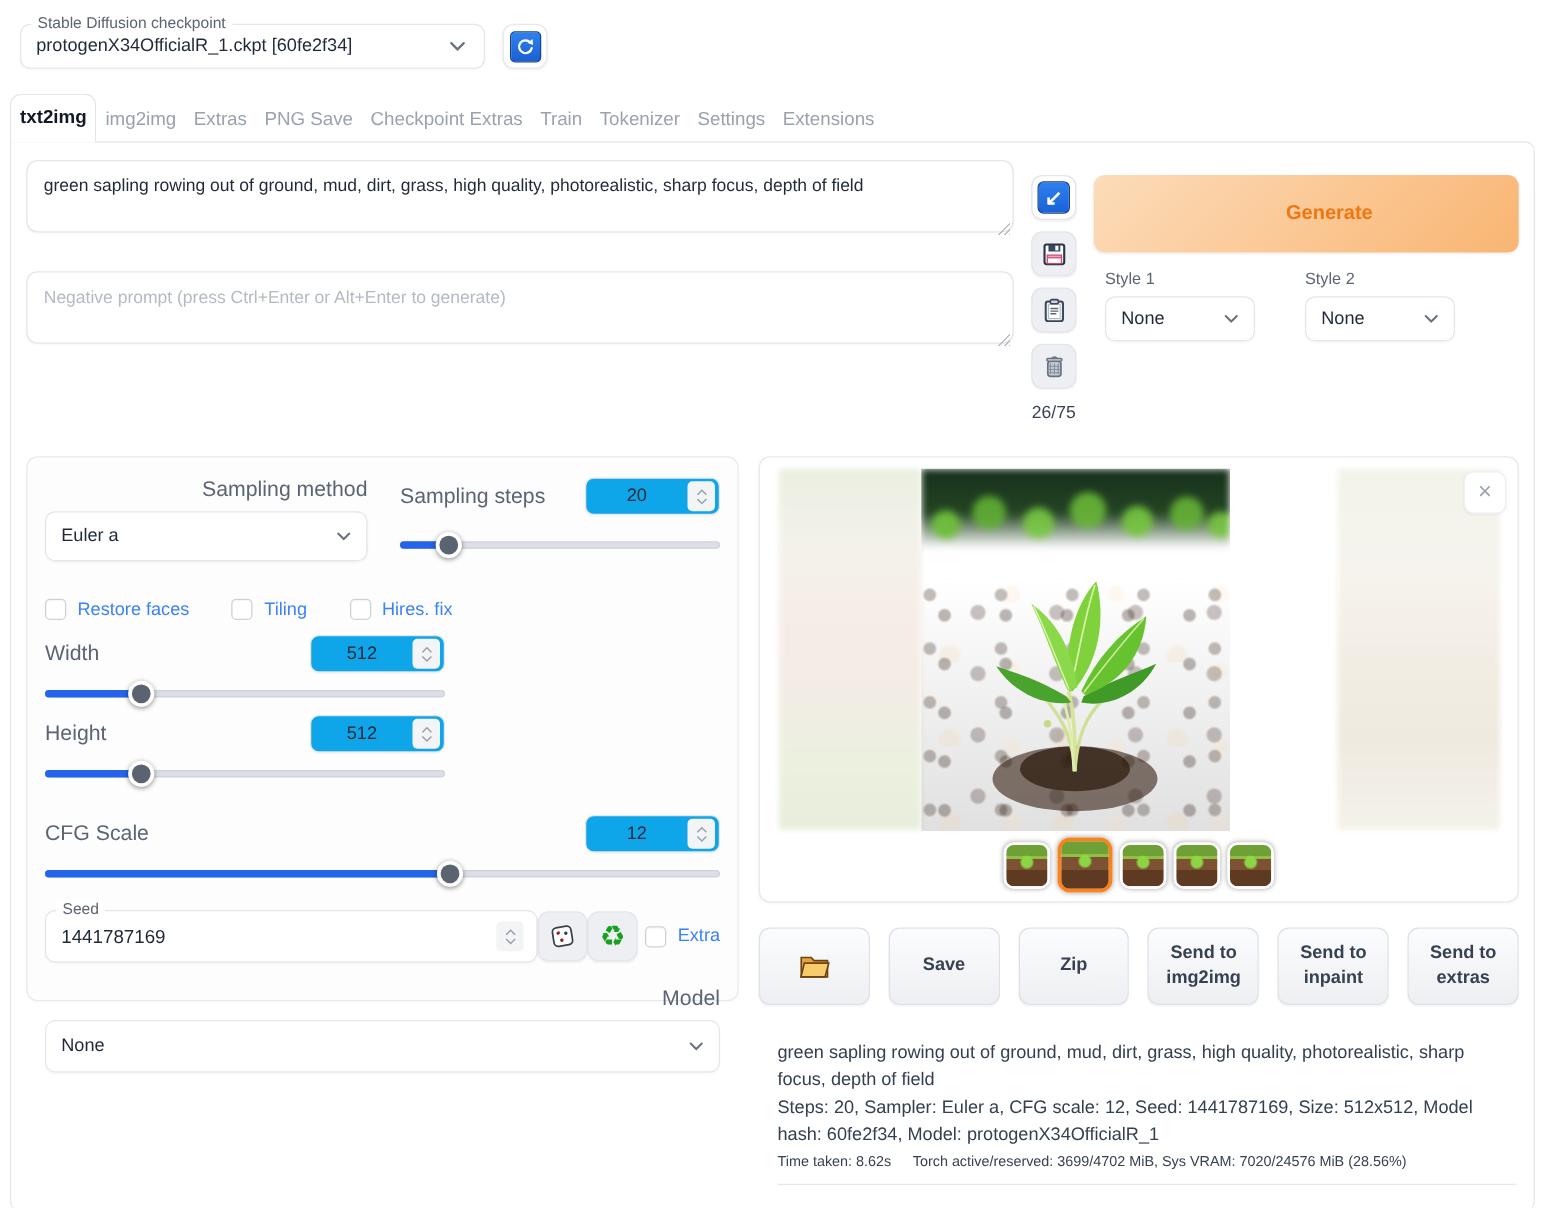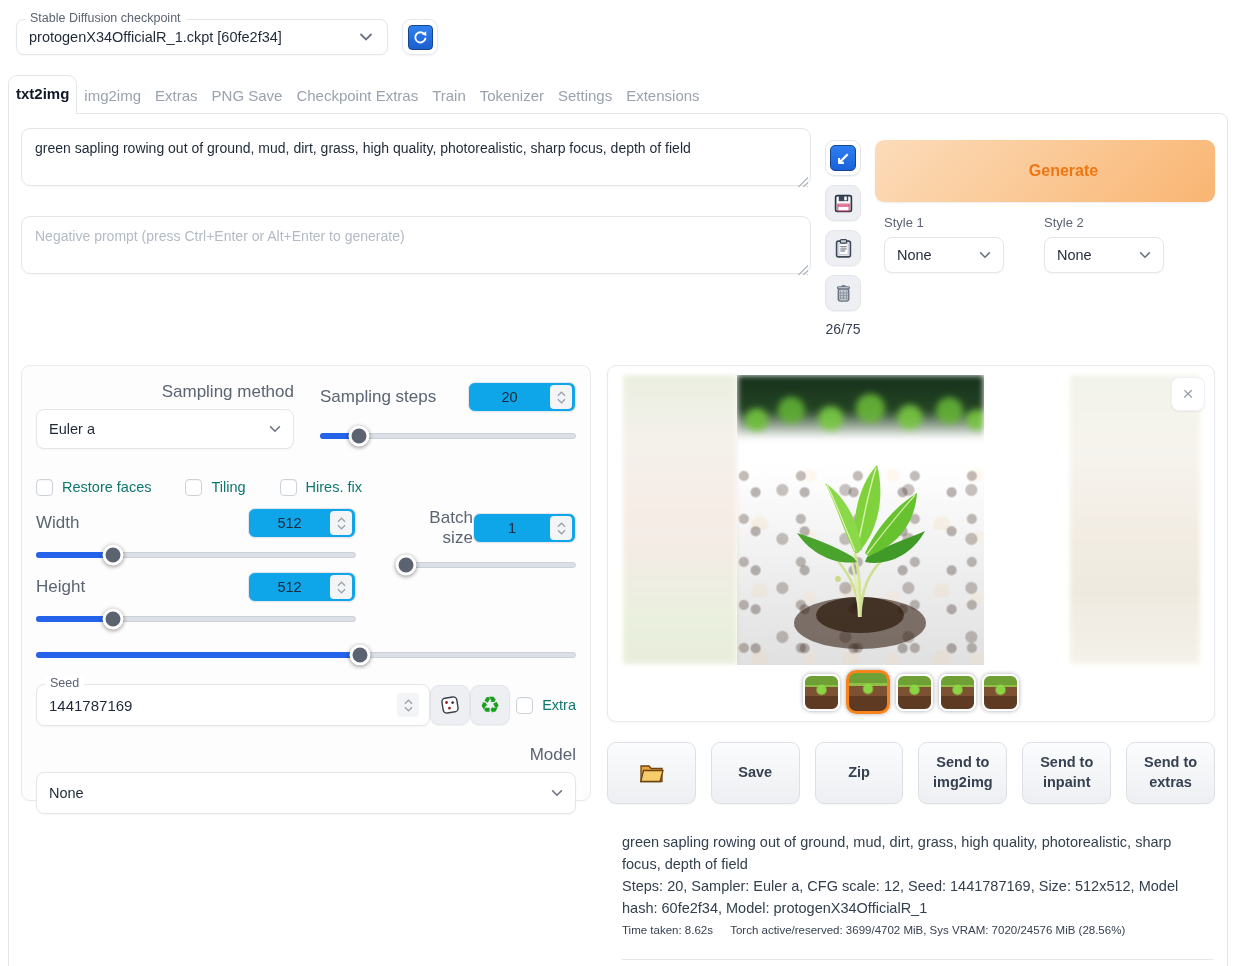--- a/index.html
+++ b/index.html
@@ -76,21 +76,21 @@
     font-family:"Liberation Sans",sans-serif; width:60px; background:transparent; }
   .spin { width:22px; height:24px; margin-right:3px; border-radius:4px; background:#f3f4f6;
     display:flex; flex-direction:column; align-items:center; justify-content:center; gap:1px; cursor:pointer; }
   .slider { position:relative; height:6px; border-radius:4px; background:#dcdfe5; border:1px solid #cdd2d9;
     margin:16px 0 0; cursor:pointer; }
   .slider-fill { position:absolute; left:-1px; top:-1px; height:6px; border-radius:4px; background:#2563eb; }
   .slider-thumb { position:absolute; top:2px; width:21px; height:21px; border-radius:50%;
     background:#5b6270; border:3px solid #fff; box-shadow:0 1px 4px rgba(0,0,0,.45);
     transform:translate(-50%,-50%); }
   .checks-row { display:flex; gap:34px; margin:30px 0 12px; }
-  .check-item { display:flex; gap:9px; font-size:14.5px; color:#0f766e; cursor:pointer; }
+  .check-item { display:flex; align-items:center; gap:9px; font-size:14.5px; color:#3b82f6; cursor:pointer; }
   .checkbox { width:17px; height:17px; border:1.5px solid #ccd2d9; border-radius:4px; background:#fff;
     box-shadow:inset 0 1px 1px rgba(0,0,0,.04); }
   .dims-grid { display:flex; gap:42px; }
   .dims-left { width:320px; }
   .dims-right { flex:1; }
   .dim-block { margin-bottom:14px; }
   .dim-block .slider { margin-top:14px; }
   .field-label { font-size:17px; color:#5b6472;text-align:right; }
   .cfg-block { margin-top:16px; }
   .cfg-block .slider { margin-top:14px; }
@@ -145,21 +145,21 @@
       linear-gradient(180deg,#6fa035 0 26%, #8fbf45 26% 34%, #7c5233 34% 60%, #5f3a22 60% 100%); }
   .thumb.selected { width:44px; height:44px; border:3px solid #f8821c; border-radius:10px; }
 
   .actions-row { display:flex; gap:15px; margin-top:20px; }
   .action-btn { flex:1; height:62px; border:1px solid #dde1e7; border-radius:9px; cursor:pointer;
     background:linear-gradient(180deg,#fbfcfd,#edeff2); color:#374151; font-weight:700; font-size:14.5px;
     font-family:"Liberation Sans",sans-serif; line-height:1.35; display:flex; align-items:center;
     justify-content:center; text-align:center; padding:0 6px; box-shadow:0 1px 1px rgba(0,0,0,.04); }
 
   .info-block { margin-top:27px; padding:0 2px 0 15px; font-size:14.5px; color:#33404f; line-height:1.52; }
-  .info-meta { margin-top:3px; padding-bottom:19px; border-bottom:1px solid #e5e7eb; font-size:11.5px; color:#374151; }
+  .info-meta { margin-top:3px; padding-bottom:7px; border-bottom:1px solid #e5e7eb; font-size:11.5px; color:#374151; }
   .info-meta span + span { margin-left:14px; }
 </style>
 </head>
 <body>
 
 <div class="top-bar">
   <div class="fieldbox checkpoint-field">
     <span class="field-legend">Stable Diffusion checkpoint</span>
     <span class="checkpoint-value">protogenX34OfficialR_1.ckpt [60fe2f34]</span>
     <svg width="18" height="18" viewBox="0 0 18 18">
@@ -346,44 +346,38 @@
                 </div>
               </div>
             </div>
             <div class="slider">
               <div class="slider-fill" style="width:24%"></div>
                 <div class="slider-thumb" style="left:24%"></div>
             </div>
           </div>
         </div>
         <div class="dims-right">
-          <div class="dim-block">
-            <div class="num-row">
-              <span class="field-label">Batch size</span>
-              <div class="num-input">
-                <input value="1" style="">
-                <div class="spin">
-                  <svg width="9" height="6" viewBox="0 0 10 6">
-                      <path d="M1 5 L5 1 L9 5" stroke="#9aa2ae" stroke-width="1.4" fill="none"></path>
-                    </svg>
-                  <svg width="9" height="6" viewBox="0 0 10 6">
-                      <path d="M1 1 L5 5 L9 1" stroke="#9aa2ae" stroke-width="1.4" fill="none"></path>
-                    </svg>
-                </div>
-              </div>
-            </div>
-            <div class="slider">
-              <div class="slider-fill" style="width:4%"></div>
-                <div class="slider-thumb" style="left:4%"></div>
-            </div>
-          </div>
         </div>
       </div>
 
       <div class="cfg-block">
+        <div class="num-row">
+          <span class="field-label">CFG Scale</span>
+          <div class="num-input">
+            <input value="12" style="">
+            <div class="spin">
+              <svg width="9" height="6" viewBox="0 0 10 6">
+                  <path d="M1 5 L5 1 L9 5" stroke="#9aa2ae" stroke-width="1.4" fill="none"></path>
+                </svg>
+              <svg width="9" height="6" viewBox="0 0 10 6">
+                  <path d="M1 1 L5 5 L9 1" stroke="#9aa2ae" stroke-width="1.4" fill="none"></path>
+                </svg>
+            </div>
+          </div>
+        </div>
         <div class="slider">
           <div class="slider-fill" style="width:60%"></div>
             <div class="slider-thumb" style="left:60%"></div>
         </div>
       </div>
 
       <div class="seed-row">
         <div class="fieldbox seed-field">
           <span class="field-legend">Seed</span>
           <input value="1441787169" style="">

